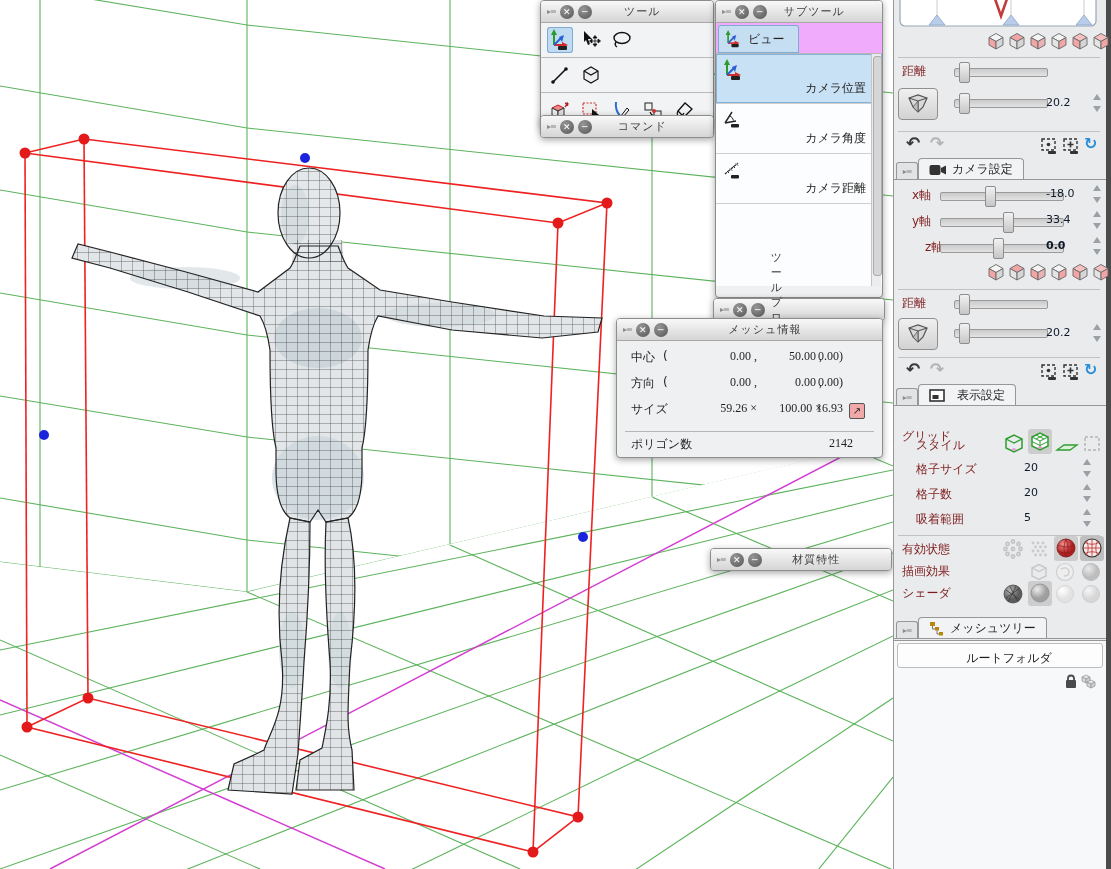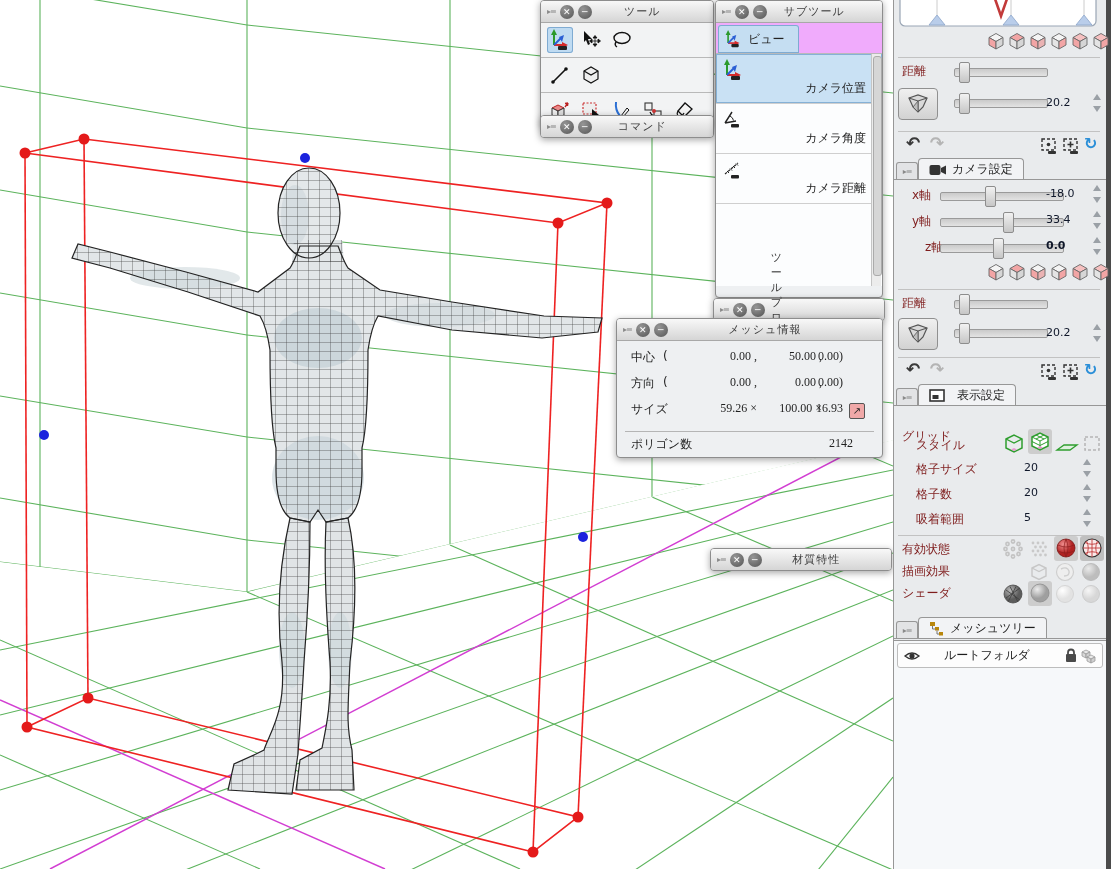--- a/index.html
+++ b/index.html
@@ -63,21 +63,21 @@
          background:#f2f3f5;border:1px solid #979797;border-bottom:none;border-radius:4px 4px 0 0;font-size:12px;}
   .mbox{position:absolute;width:20px;height:17px;background:#e2e3e5;border:1px solid #979797;border-bottom:none;
         border-radius:3px 3px 0 0;color:#8a8a8a;font-size:8px;text-align:center;line-height:17px;letter-spacing:-1px;}
   .cuberow{position:absolute;display:flex;gap:1px;}
   .selbg{background:#cdcdcd;border-radius:3px;}
   .selbg2{background:#bfbfbf;border-radius:3px;}
   
   #treewrap{position:absolute;left:0;right:0;top:640px;bottom:0;background:#f6f8fa;border-top:1px solid #979797;}
   .trow-outer{margin:2px 3px 0 3px;border-radius:3px;}
   .trow{position:relative;height:23px;background:#fdfdfd;border:1px solid #bdbdbd;border-radius:3px;
-        display:flex;align-items:center;gap:6px;padding:0 6px;}
+        display:flex;align-items:center;gap:6px;padding:0 6px;flex-direction:column;}
   .tlabel{font-size:12px;color:#1d1d1d;}
   .tright{margin-left:auto;display:flex;align-items:center;gap:2px;}
 </style>
 </head>
 <body>
 
 <svg width="0" height="0" style="position:absolute" aria-hidden="true">
   <defs>
     <g id="cubeV" stroke="#666" stroke-width="0.9" stroke-linejoin="round">
       <polygon points="3,6.5 10,2.5 17,6.5 10,10.5" fill="var(--ct,#f4f4f4)"></polygon>

